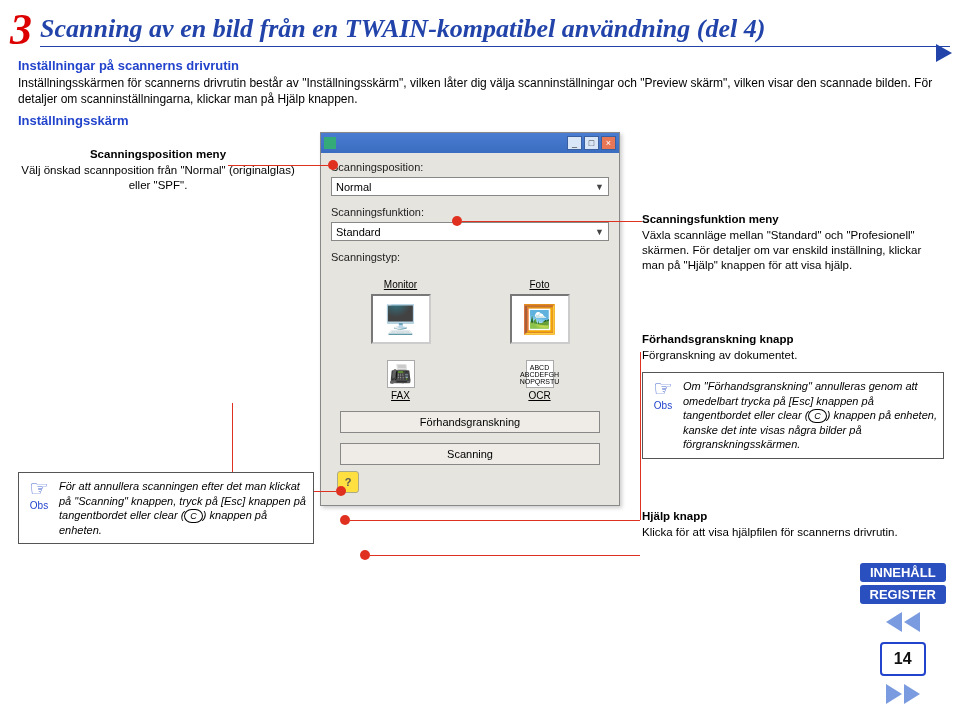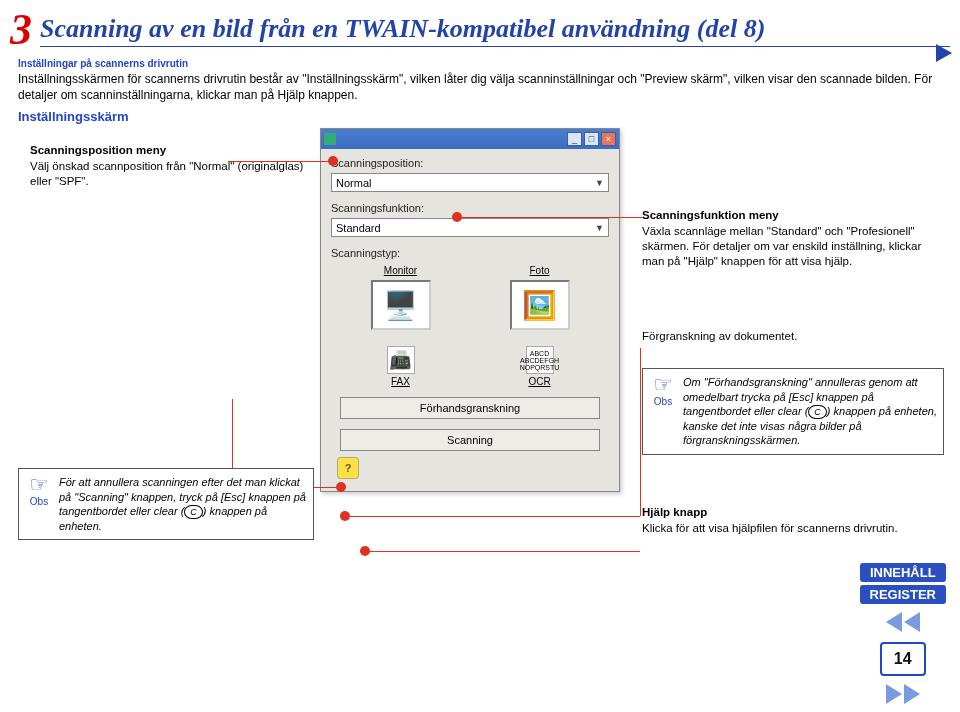--- a/index.html
+++ b/index.html
@@ -43,21 +43,21 @@
     right: -2px;
     top: 30px;
     width: 0; height: 0;
     border-top: 9px solid transparent;
     border-bottom: 9px solid transparent;
     border-left: 16px solid #2244aa;
   }
   .subtitle {
     color: #2244cc;
     font-weight: bold;
-    font-size: 10px;
+    font-size: 13px;
     margin: 4px 18px 2px 18px;
   }
   .intro {
     font-size: 12px;
     margin: 0 18px 4px 18px;
     line-height: 1.35;
   }
   .section-label {
     color: #2244cc;
     font-weight: bold;
@@ -92,21 +92,21 @@
     font-size: 11px;
   }
   .dlg-title-left { display: flex; align-items: center; gap: 4px; }
   .dlg-title-btns { display: flex; gap: 2px; }
   .dlg-title-btn { width: 15px; height: 14px; background: #d9e6f8; border: 1px solid #3a5fa0; font-size: 9px; text-align: center; line-height: 12px; color: #333; }
   .dlg-title-btn.close { background: #e87757; color:#fff; }
   .dlg-body { padding: 8px 10px; font-size: 11px; }
   .dlg-label { color: #222; font-size: 11px; margin-bottom: 4px; display:block;}
   .dlg-field { width: 100%; border: 1px solid #888; background:#fff; height: 19px; font-size:11px; padding: 2px 4px; display:flex; align-items:center; justify-content:space-between; margin-bottom: 10px;}
   .dlg-caret { font-size: 9px; color:#444; }
-  .dlg-types { display:flex; justify-content: space-around; margin-top: 6px; margin-bottom: 6px;}
+  .dlg-types { display:flex; justify-content: space-around; margin-top: 16px; margin-bottom: 6px;}
   .dlg-type { text-align:center; font-size:10px; }
   .dlg-thumb { width:60px; height:50px; background:#fff; border:2px inset #ccc; margin:4px 0; display:flex; align-items:center; justify-content:center; font-size: 28px; }
   .dlg-bottom-row { display:flex; justify-content: space-around; margin-top: 12px; }
   .dlg-bottom-item { text-align:center; font-size:10px; }
   .dlg-ico { width:28px; height:28px; margin:0 auto 2px auto; border:1px solid #aaa; background:#fff; display:flex; align-items:center; justify-content:center; font-size:18px;}
   .dlg-wide-btn { display:block; width: 260px; margin: 10px auto 0 auto; height: 22px; border:1px solid #888; background:#efece7; font-size:11px; text-align:center; line-height:20px; }
   .dlg-help-row { display:flex; align-items:center; gap:6px; margin: 6px 0 4px 6px;}
   .dlg-help-ico { width:22px; height:22px; background:#ffe040; border:1px solid #aa8; border-radius:3px; display:flex; align-items:center; justify-content:center; font-weight:bold; color:#555;}
   
   .dot { position:absolute; width:10px; height:10px; background:#e03020; border-radius:50%; }
@@ -182,21 +182,21 @@
   .tri.prev { border-right: 16px solid #7a9be0; margin-bottom: 2px;}
   .tri.next { border-left: 16px solid #7a9be0;}
   .tri-row { display:flex; gap:2px; }
 </style>
 </head>
 <body>
 
 <div class="header">
   <div class="step-badge">3</div>
   <div class="title-bar">
-    <span>Scanning av en bild från en TWAIN-kompatibel användning (del 8)</span>
+    <span>Scanning av en bild från en TWAIN-kompatibel användning (del 4)</span>
     <span class="title-arrow"></span>
   </div>
 </div>
 
 <div class="subtitle">Inställningar på scannerns drivrutin</div>
 <div class="intro">Inställningsskärmen för scannerns drivrutin består av "Inställningsskärm", vilken låter dig välja scanninställningar och "Preview skärm", vilken visar den scannade bilden. För detaljer om scanninställningarna, klickar man på Hjälp knappen.</div>
 <div class="section-label">Inställningsskärm</div>
 
 <div class="workarea">
 
@@ -262,31 +262,32 @@
   <div class="dot" style="left:350px; top:418px;"></div>
 
   <div class="lead" style="left:218px; top:33px; width:100px;"></div>
   <div class="lead" style="left:452px; top:89px; width:180px;"></div>
   <div class="lead" style="left:222px; top:359px; width:104px;"></div>
   <div class="leadv" style="left:222px; top:271px; height:88px;"></div>
   <div class="lead" style="left:340px; top:388px; width:290px;"></div>
   <div class="leadv" style="left:630px; top:220px; height:168px;"></div>
   <div class="lead" style="left:360px; top:423px; width:270px;"></div>
 
-  <div class="anno" style="left:20px; top:15px; width:280px;">
+  <div class="anno" style="left:8px; top:15px; width:280px;text-align:center;">
     <div class="h">Scanningsposition meny</div>
     <p>Välj önskad scannposition från "Normal" (originalglas) eller "SPF".</p>
   </div>
 
   <div class="anno" style="left:632px; top:80px; width:295px;">
     <div class="h">Scanningsfunktion meny</div>
     <p>Växla scannläge mellan "Standard" och "Profesionell" skärmen. För detaljer om var enskild inställning, klickar man på "Hjälp" knappen för att visa hjälp.</p>
   </div>
 
   <div class="anno" style="left:632px; top:200px; width:295px;">
+    <div class="h">Förhandsgranskning knapp</div>
     <p>Förgranskning av dokumentet.</p>
   </div>
 
 
   <div class="anno" style="left:8px; top:340px; width:296px;">
     <div class="notebox">
       <div class="note-icon">
         <div class="hand">☞</div>
         <div class="obs">Obs</div>
       </div>

